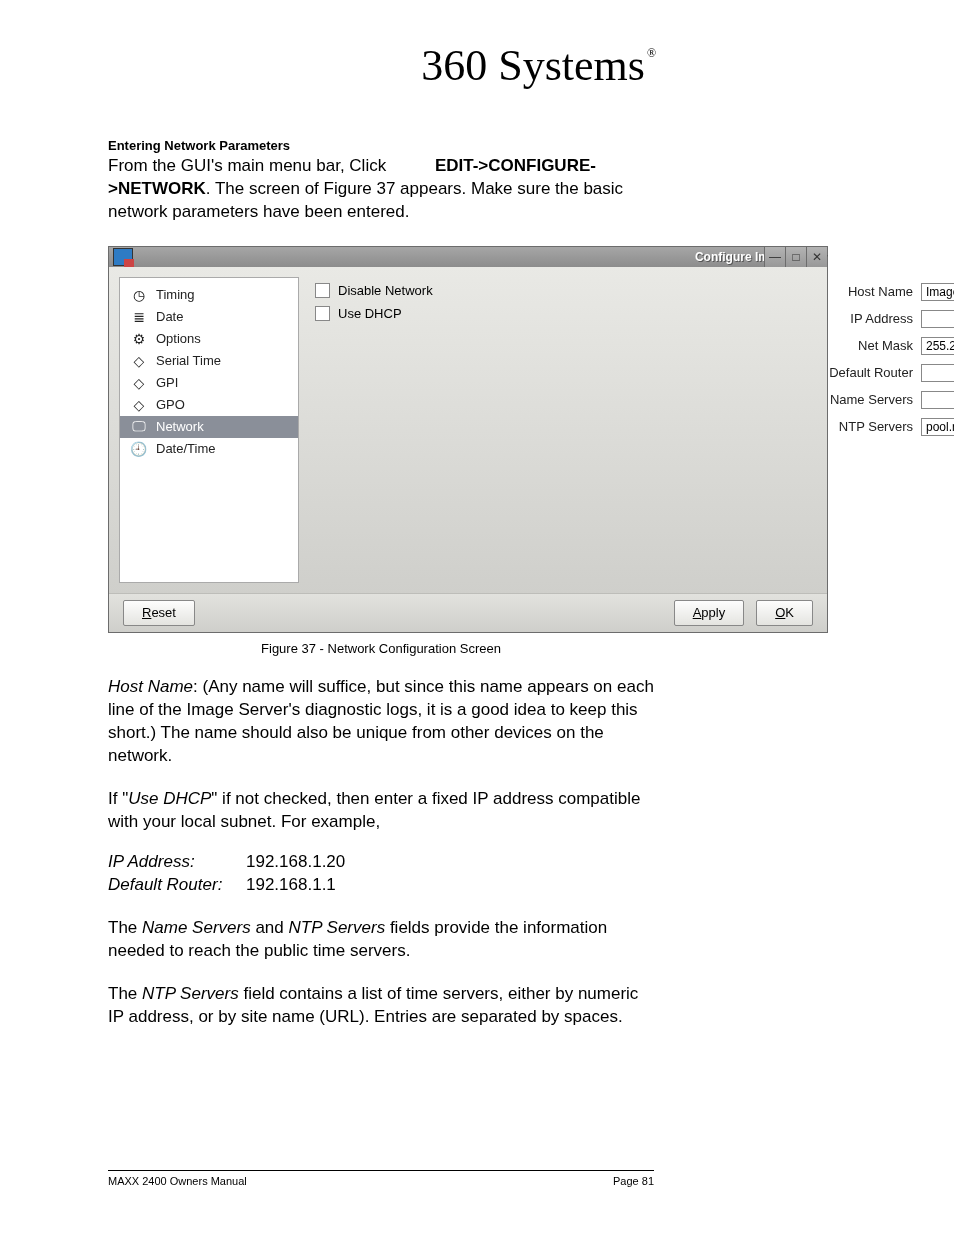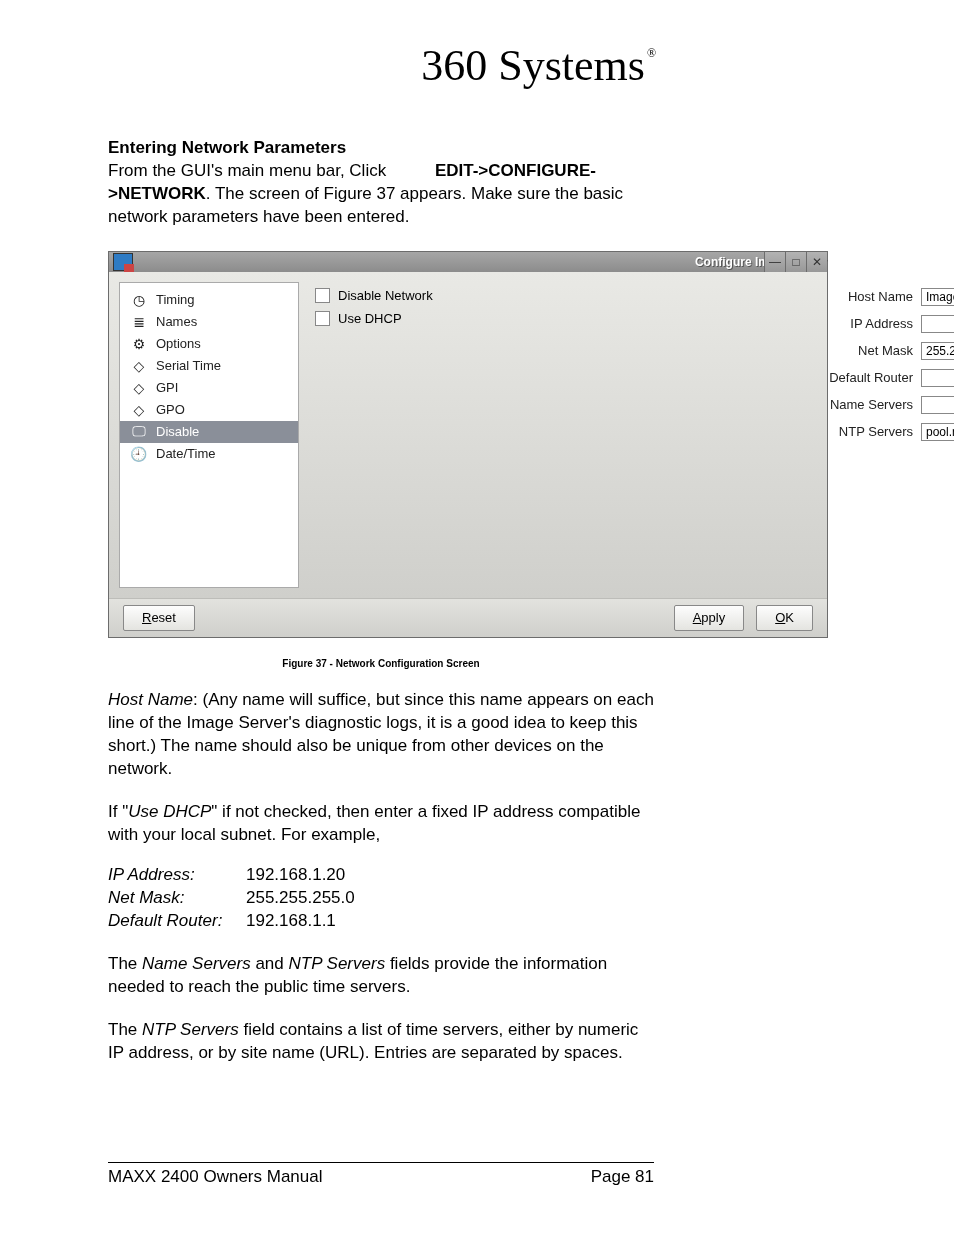--- a/index.html
+++ b/index.html
@@ -1,23 +1,23 @@
 <!DOCTYPE html>
 <html><head>
 <meta charset="utf-8">
 <style>
   body{margin:0;background:#fff;font-family:Verdana,Arial,sans-serif;color:#000;}
   .page{width:762px;height:1235px;position:relative;box-sizing:border-box;padding:50px 108px 40px 108px;}
   .logo{position:absolute;top:40px;right:108px;font-family:'Brush Script MT',cursive;font-size:44px;}
   .logo sup{font-size:12px;vertical-align:top;position:relative;top:6px;left:2px;}
-  .section-title{font-weight:bold;font-size:17px;margin-top:88px;}
+  .section-title{font-weight:bold;font-size:13px;margin-top:88px;}
   .body-text{font-size:17px;line-height:1.35;margin-top:2px;}
   .body-text b{font-weight:bold;margin-left:44px;}
   .figure-wrap{margin-top:22px;}
-  .figure-caption{text-align:center;font-weight:bold;font-size:10px;margin-top:20px;}
+  .figure-caption{text-align:center;font-weight:normal;font-size:13px;margin-top:8px;}
   
   .win{width:718px;border:1px solid #6c6c6c;background:#e9e9e5;}
   .titlebar{height:20px;background:linear-gradient(#a6a6a6,#8c8c8c);display:flex;align-items:center;position:relative;color:#fff;font-size:12px;}
   .titlebar .ticon{width:18px;height:16px;margin-left:4px;background:#2e7bc4;border:1px solid #333;position:relative;}
   .titlebar .ticon::after{content:"";position:absolute;right:-2px;bottom:-2px;width:10px;height:8px;background:#c44;}
   .titlebar .ttxt{position:absolute;left:0;right:0;text-align:right;font-weight:bold;text-shadow:1px 1px 0 #555;}
   .winbtns{position:absolute;right:0;top:0;display:flex;}
   .winbtn{width:20px;height:20px;border-left:1px solid #6c6c6c;background:linear-gradient(#b3b3b3,#989898);display:flex;align-items:center;justify-content:center;font-size:12px;color:#333;}
   .winbody{display:flex;padding:10px;gap:12px;background:linear-gradient(#e9e9e5,#cfcfcb);}
   
@@ -39,21 +39,21 @@
   .btn{height:24px;padding:0 18px;border:1px solid #888;background:linear-gradient(#fdfdfd,#e4e4e0);font-size:13px;border-radius:2px;display:flex;align-items:center;}
   .btn u{text-decoration:underline;}
   .spacer{flex:1;}
   
   .para{font-size:17px;line-height:1.35;margin-top:20px;}
   .para .it{font-style:italic;}
   .iptable{font-size:17px;line-height:1.35;margin-top:18px;}
   .iptable .row{display:flex;}
   .iptable .k{font-style:italic;width:138px;}
   
-  .pagefoot{position:absolute;bottom:48px;left:108px;right:108px;border-top:1px solid #000;display:flex;justify-content:space-between;font-size:17px;padding-top:4px;align-items:center;}
+  .pagefoot{position:absolute;bottom:48px;left:108px;right:108px;border-top:1px solid #000;display:flex;justify-content:space-between;font-size:11px;padding-top:4px;align-items:center;}
 </style>
 </head>
 <body>
 
 <div class="page">
   <div class="logo"><span>360 Systems</span><sup>®</sup></div>
 
   <div class="section-title">Entering Network Parameters</div>
   <div class="body-text">
     <span>From the GUI's main menu bar, Click </span><b>EDIT-&gt;CONFIGURE-&gt;NETWORK</b><span>. The screen of Figure 37 appears. Make sure the basic network parameters have been entered.</span>
@@ -71,41 +71,41 @@
         </div>
       </div>
       <div class="winbody">
         <div class="sidebar">
           <div class="sbrow">
               <span class="sbicon">◷</span>
               <span>Timing</span>
             </div>
           <div class="sbrow">
               <span class="sbicon">≣</span>
-              <span>Names</span>
+              <span>Date</span>
             </div>
           <div class="sbrow">
               <span class="sbicon">⚙</span>
               <span>Options</span>
             </div>
           <div class="sbrow">
               <span class="sbicon">◇</span>
               <span>Serial Time</span>
             </div>
           <div class="sbrow">
               <span class="sbicon">◇</span>
               <span>GPI</span>
             </div>
           <div class="sbrow">
               <span class="sbicon">◇</span>
               <span>GPO</span>
             </div>
           <div class="sbrow sel">
               <span class="sbicon">🖵</span>
-              <span>Disable</span>
+              <span>Network</span>
             </div>
           <div class="sbrow">
               <span class="sbicon">🕘</span>
               <span>Date/Time</span>
             </div>
         </div>
         <div class="mainpanel mainwrap">
           <div class="ckrow">
               <span class="ckbox"></span>
               <span>Disable Network</span>
@@ -156,24 +156,20 @@
   <div class="para"><span class="it">Host Name</span><span>:  (Any name will suffice, but since this name appears on each line of the Image Server's diagnostic logs, it is a good idea to keep this short.) The name should also be unique from other devices on the network.</span></div>
 
   <div class="para"><span>If "</span><span class="it">Use DHCP</span><span>" if not checked, then enter a fixed IP address compatible with your local subnet.  For example,</span></div>
 
   <div class="iptable">
     <div class="row">
         <span class="k"><span>IP Address</span>:</span>
         <span>192.168.1.20</span>
       </div>
     <div class="row">
-        <span class="k"><span>Net Mask</span>:</span>
-        <span>255.255.255.0</span>
-      </div>
-    <div class="row">
         <span class="k"><span>Default Router</span>:</span>
         <span>192.168.1.1</span>
       </div>
   </div>
 
   <div class="para"><span>The </span><span class="it">Name Servers</span><span> and </span><span class="it">NTP Servers</span><span> fields provide the information needed to reach the public time servers.</span></div>
 
   <div class="para"><span>The </span><span class="it">NTP Servers</span><span> field contains a list of time servers, either by numeric IP address, or by site name (URL).  Entries are separated by spaces.</span></div>
 
   <div class="pagefoot">

